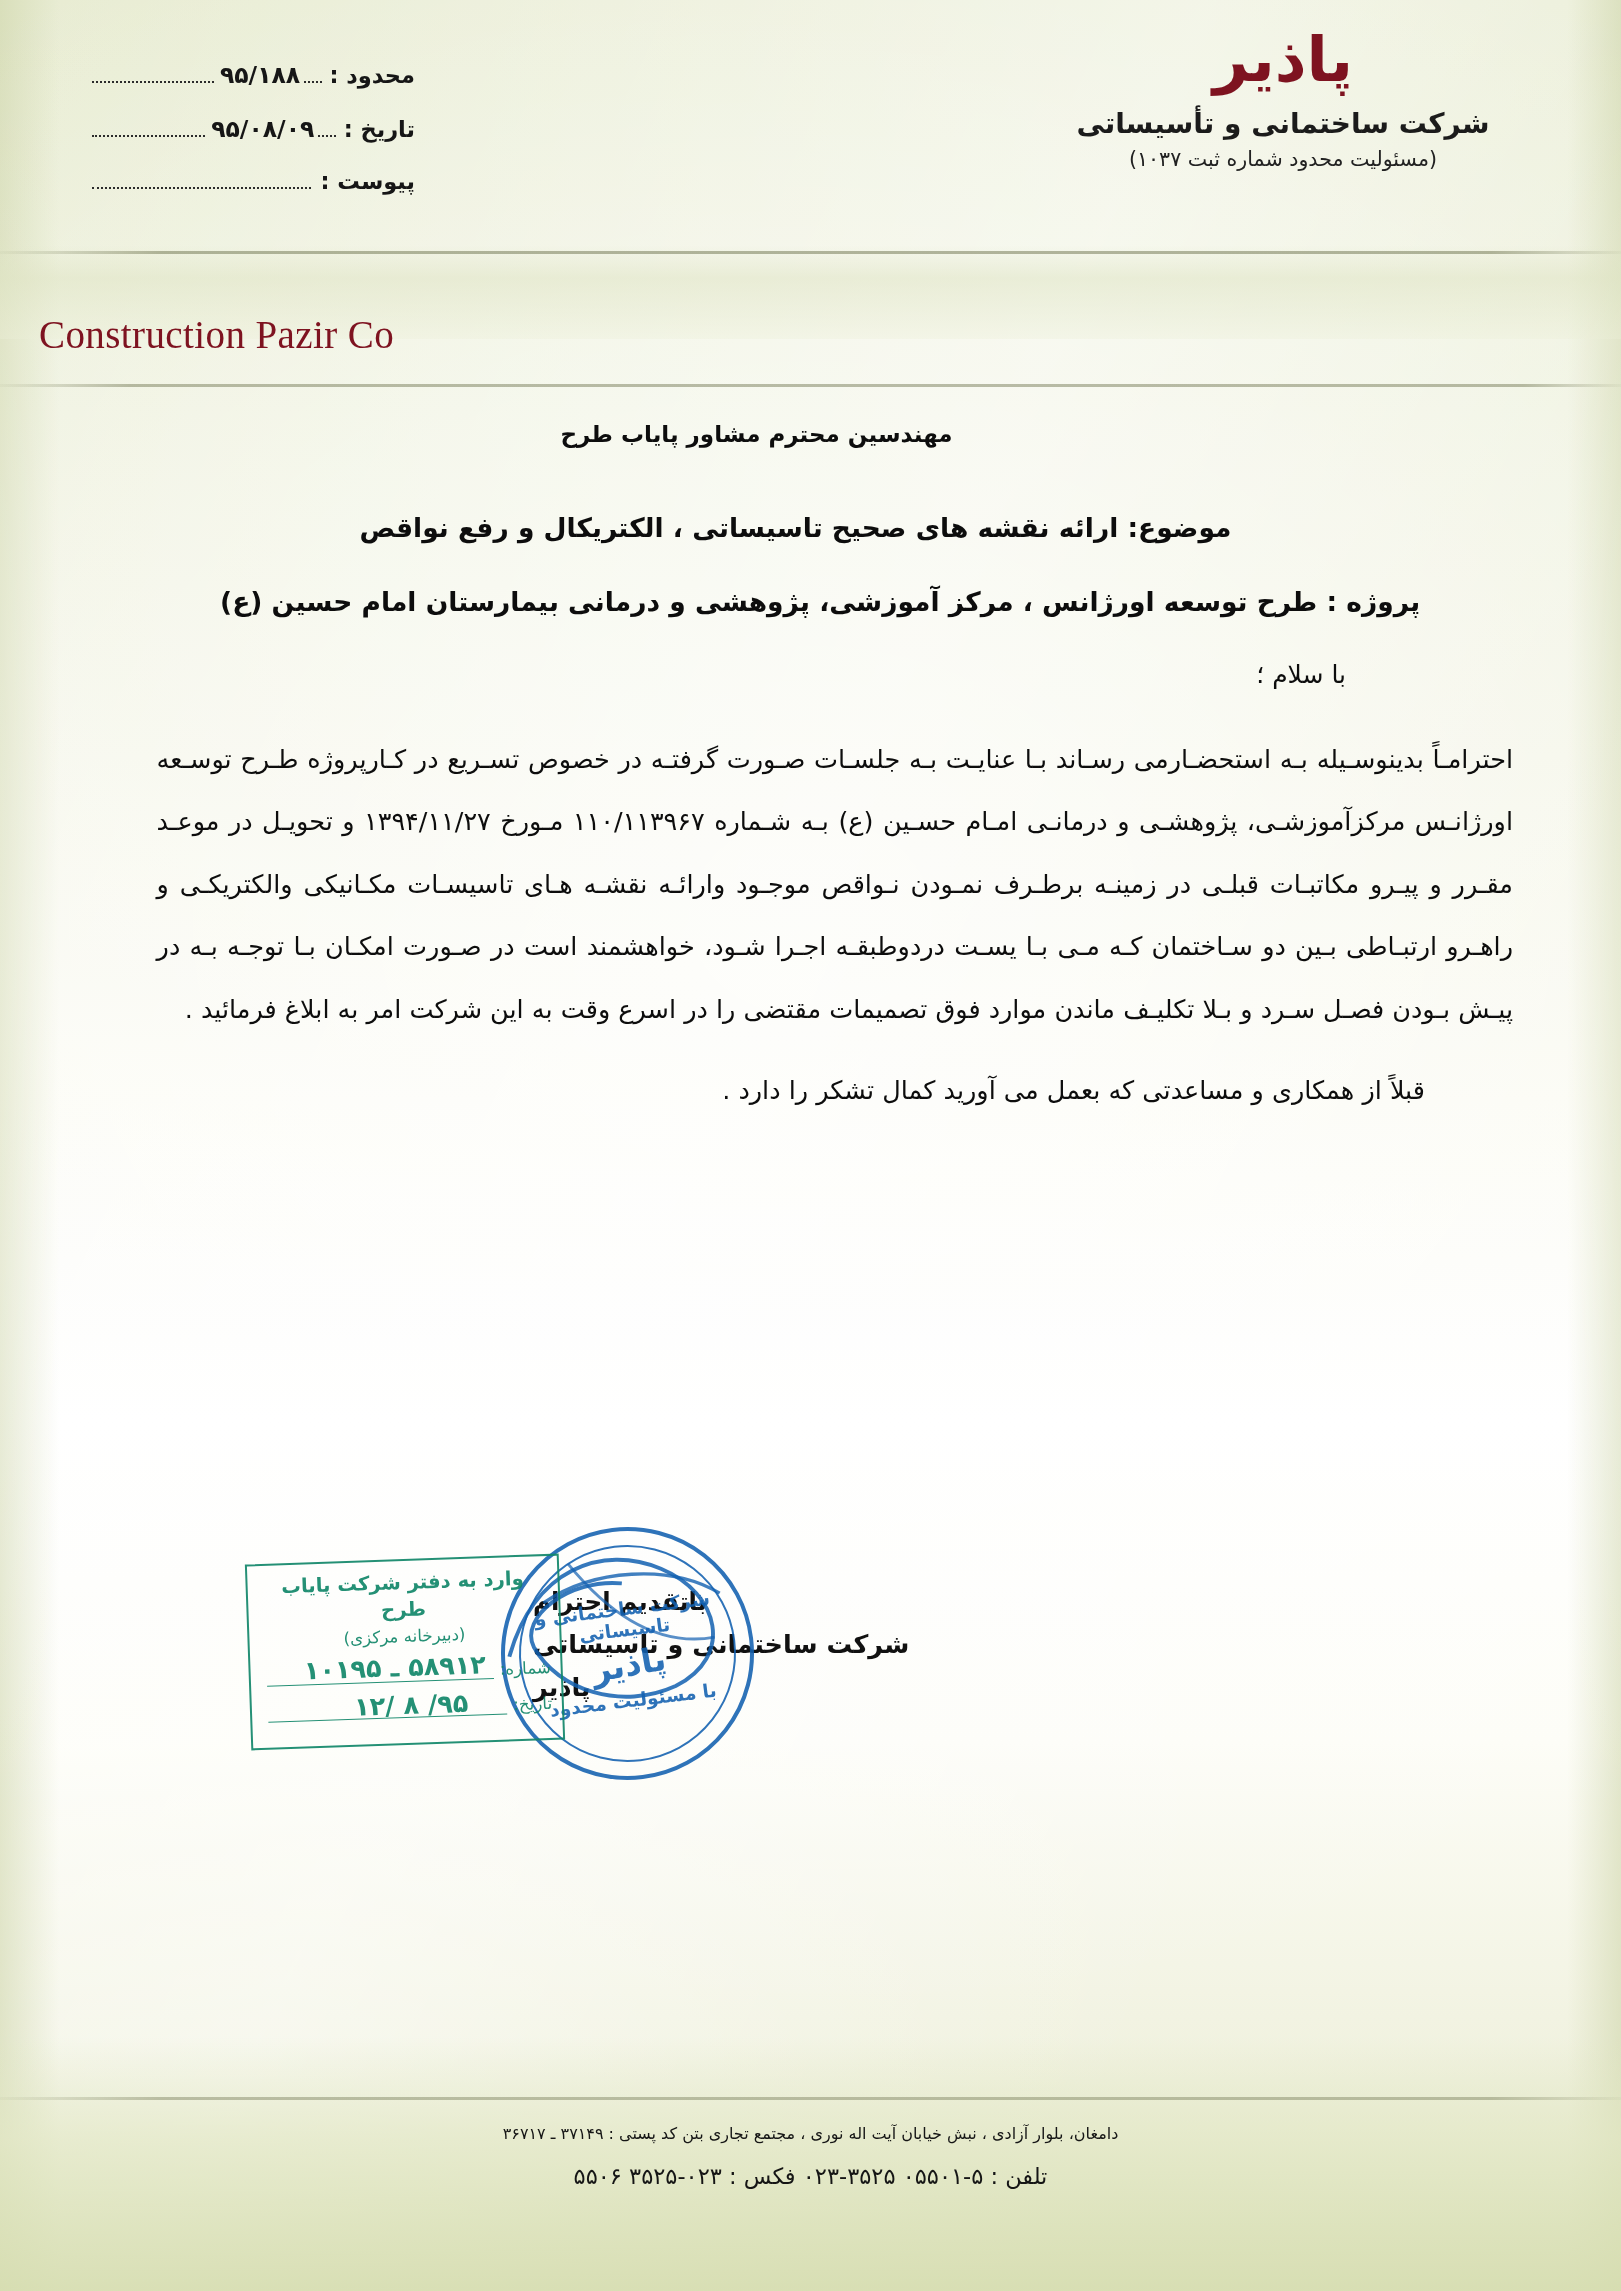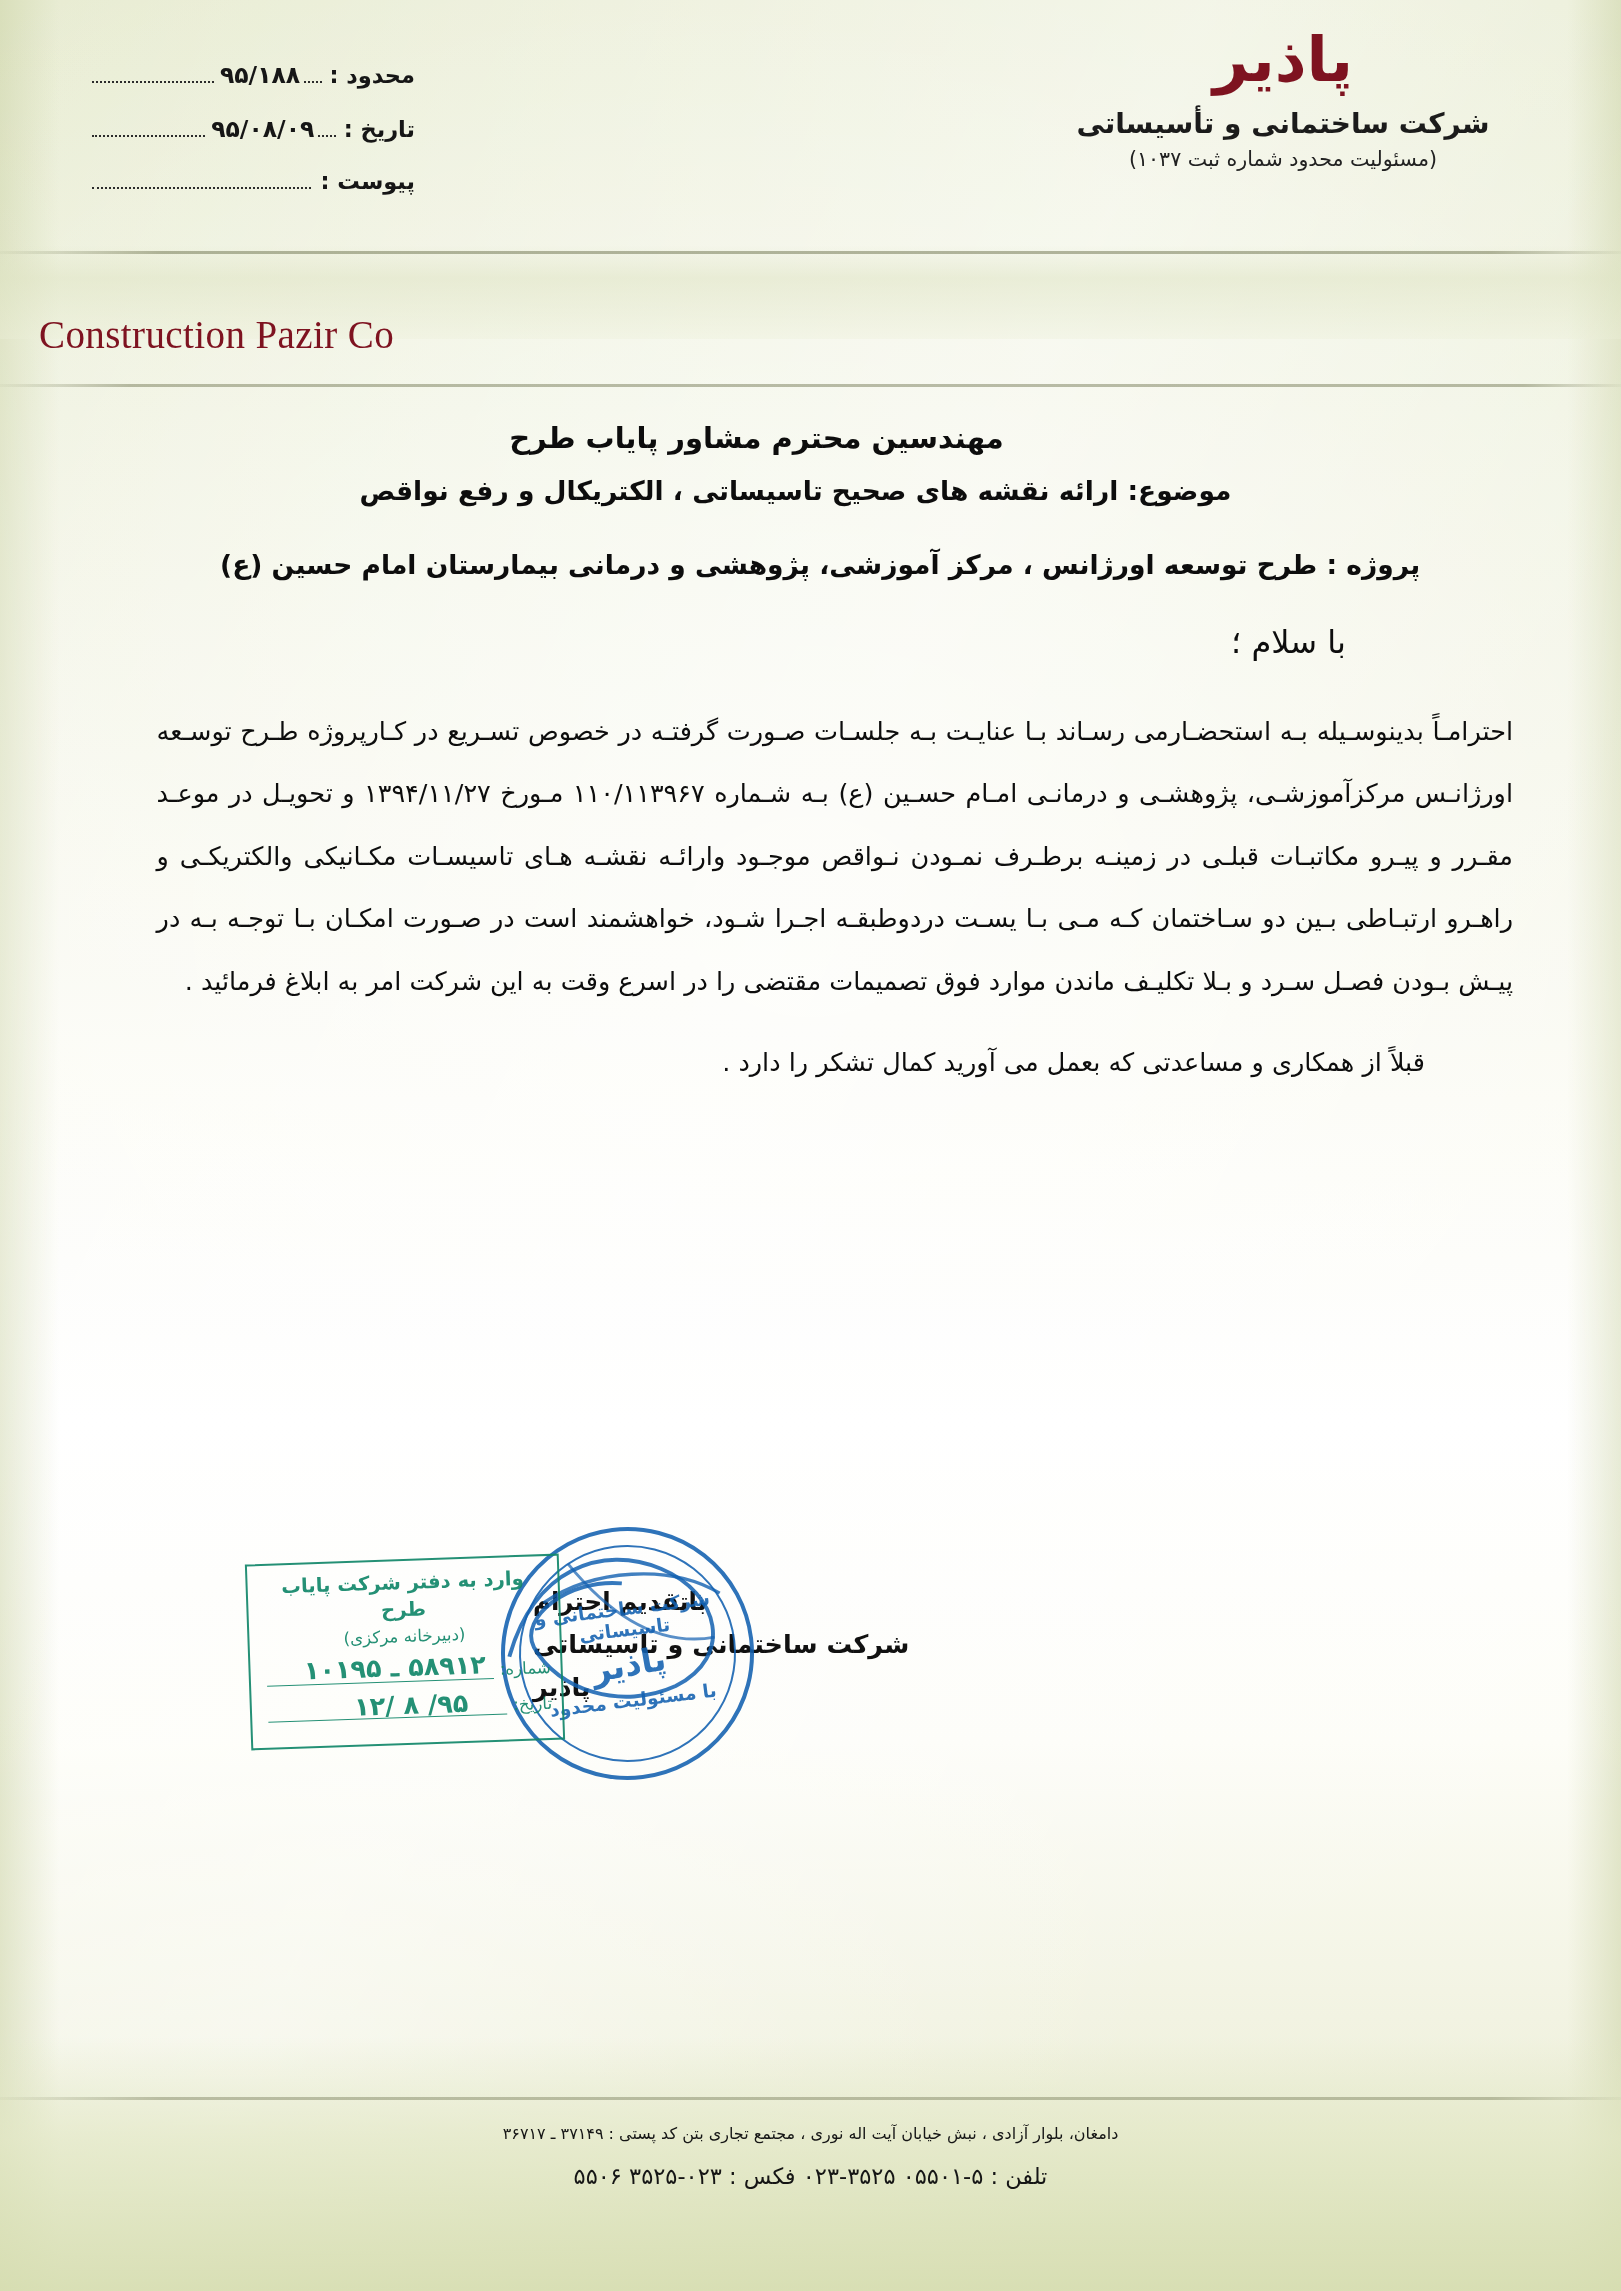--- a/index.html
+++ b/index.html
@@ -147,38 +147,38 @@
   .letter {
     position: absolute;
     top: 421px;
     right: 108px;
     left: 137px;
     direction: rtl;
     color: #0d0d0d;
   }
   .addressee {
     text-align: center;
-    font-size: 29px;
-    font-weight: bold;
-    margin-bottom: 20px;
+    font-size: 23px;
+    font-weight: bold;
+    margin-bottom: 65px;
     padding-right: 137px;
   }
   .subject,
   .project {
     text-align: center;
     font-size: 26.5px;
     font-weight: bold;
     margin-bottom: 43px;
     padding-right: 59px;
   }
   .project {
     padding-right: 9.8px;
   }
   .greet {
-    font-size: 32px;
+    font-size: 25px;
     margin: 19.6px 167px 39px 0;
   }
   .para {
     font-size: 25.5px;
     line-height: 2.45;
     text-align: justify;
     text-justify: inter-word;
     margin: 0 0 17.6px 0;
     padding-left: 19.6px;
   }

